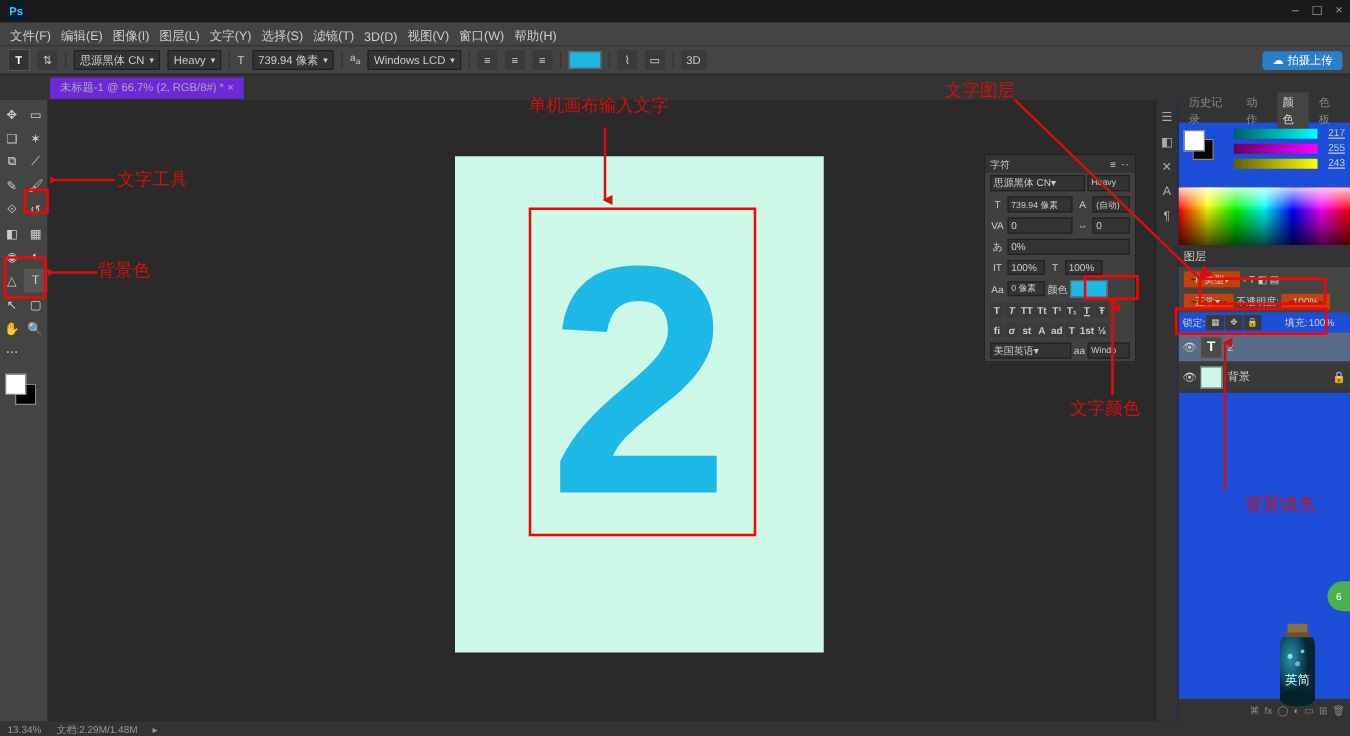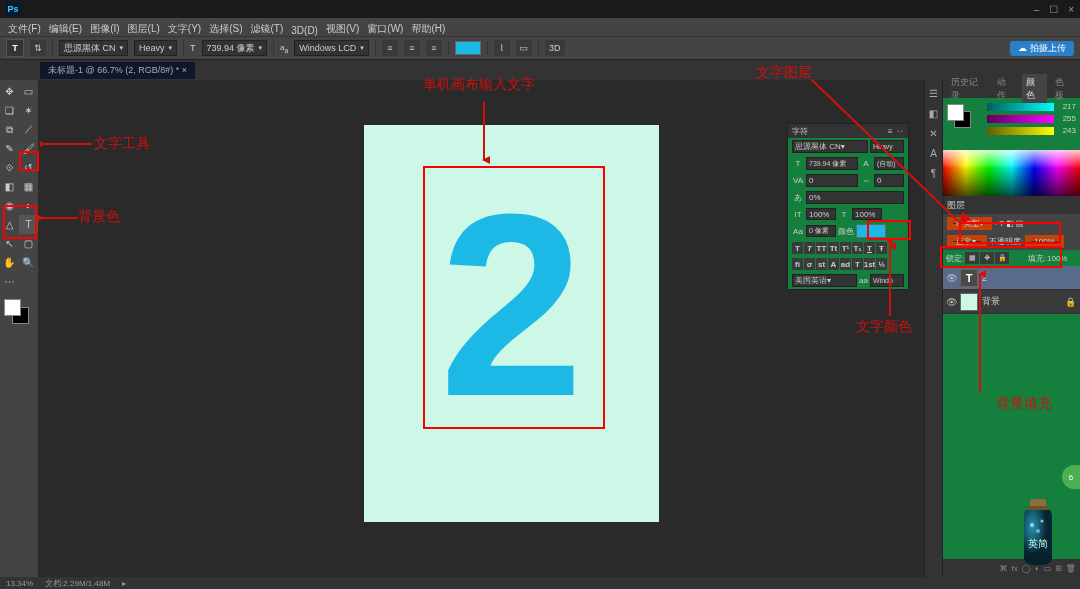--- a/index.html
+++ b/index.html
@@ -19,21 +19,21 @@
 .optbar .ticon { width: 18px; height: 18px; background: #333; display: flex; align-items: center; justify-content: center; color: #fff; font-weight: bold; border: 1px solid #555; }
 .optbar .sep { width: 1px; height: 14px; background: #333; }
 .optbar .combo { background: #333; height: 16px; padding: 0 4px; display: flex; align-items: center; border: 1px solid #222; min-width: 60px; }
 .optbar .chev { margin-left: 4px; font-size: 7px; }
 .optbar .swatch { width: 26px; height: 14px; background: #1cb8e6; border: 1px solid #666; }
 .optbar .iconbtn { width: 16px; height: 16px; background: #3a3a3a; display: flex; align-items: center; justify-content: center; }
 .upload-btn { margin-left: auto; background: #2a7fc9; color: #fff; padding: 1px 8px; border-radius: 3px; display: flex; align-items: center; gap: 3px; font-size: 9px; }
 
 
 .doctab { height: 20px; background: #333; display: flex; align-items: center; padding-left: 40px; font-size: 9px; color: #aaa; }
-.doctab .tab { background: #0f172a; padding: 2px 8px; }
+.doctab .tab { background: #6d28d9; padding: 2px 8px; }
 
 
 .mainrow { display: flex; height: calc(100% - 18px - 18px - 24px - 20px - 12px); }
 
 
 .toolbox { width: 38px; background: #444; display: flex; flex-direction: column; padding-top: 2px; }
 .toolrow { display: flex; }
 .tool { width: 19px; height: 19px; display: flex; align-items: center; justify-content: center; color: #ccc; font-size: 10px; cursor: pointer; position: relative; }
 .color-tools { margin-top: 6px; padding: 2px; position: relative; height: 30px; }
 .fgcolor, .bgcolor { width: 17px; height: 17px; border: 1px solid #888; position: absolute; }
@@ -43,25 +43,25 @@
 
 .canvas-area { flex: 1; background: #2a2a2a; position: relative; overflow: hidden; }
 .artboard { position: absolute; left: 326px; top: 45px; width: 295px; height: 397px; background: #cdf7e7; }
 .bignum { font-size: 260px; color: #1cb8e6; font-weight: bold; text-align: center; line-height: 300px; font-family: Arial, sans-serif; margin-top: 30px; }
 
 
 .rightcol { width: 18px; background: #333; border-left: 1px solid #222; display: flex; flex-direction: column; align-items: center; gap: 8px; padding-top: 8px; }
 .rightcol .ic { width: 12px; height: 12px; color: #aaa; font-size: 10px; text-align: center; }
 
 
-.panels { width: 138px; background: #15803d; display: flex; flex-direction: column; border-left: 1px solid #222; }
+.panels { width: 138px; background: #1d4ed8; display: flex; flex-direction: column; border-left: 1px solid #222; }
 .panel-tabs { height: 18px; background: #333; display: flex; align-items: center; font-size: 9px; gap: 4px; padding: 0 4px; }
 .panel-tabs .t { padding: 2px 4px; color: #888; }
 .panel-tabs .t.act { color: #ddd; background: #444; }
-.colorpanel { height: 52px; padding: 4px; display: flex; gap: 16px; }
+.colorpanel { height: 52px; padding: 4px; display: flex; gap: 16px; text-decoration: underline; }
 .colorpanel .bigswatch { width: 24px; height: 40px; position: relative; }
 .colorpanel .bigswatch .f { width: 17px; height: 17px; background: #fff; border: 1px solid #888; position: absolute; top: 2px; left: 0; z-index: 2;}
 .colorpanel .bigswatch .b { width: 17px; height: 17px; background: #000; border: 1px solid #888; position: absolute; top: 9px; left: 7px; }
 .sliders { flex: 1; display: flex; flex-direction: column; gap: 3px; font-size: 8px; }
 .sliderrow { display: flex; align-items: center; gap: 2px; }
 .slidertrack { flex: 1; height: 8px; background: linear-gradient(90deg, #006060, #00ffff); position: relative; }
 .slidertrack.m { background: linear-gradient(90deg, #600060, #ff00ff); }
 .slidertrack.y { background: linear-gradient(90deg, #606000, #ffff00); }
 .sliderval { width: 20px; text-align: right; font-size: 8px; }
 .spectrum { height: 46px; background: linear-gradient(90deg, red, yellow, lime, cyan, blue, magenta, red); position: relative; }
@@ -75,21 +75,21 @@
 .layers-btnrow .lb { width: 14px; height: 12px; background: #3a3a3a; font-size: 7px; display: flex; align-items: center; justify-content: center; }
 .layer { height: 24px; display: flex; align-items: center; padding: 0 3px; gap: 4px; background: #3a3a3a; border-bottom: 1px solid #333; font-size: 9px; }
 .layer.sel { background: #5a6b8a; }
 .layer .eye { width: 10px; text-align: center; }
 .layer .thumb { width: 18px; height: 18px; border: 1px solid #666; }
 .layer .tthumb { background: #4a4a4a; display: flex; align-items: center; justify-content: center; font-weight: bold; font-size: 11px; color: #fff; }
 .layer .bgthumb { background: #cdf7e7; }
 .panel-footer { margin-top: auto; height: 18px; background: #333; display: flex; align-items: center; justify-content: flex-end; gap: 4px; padding: 0 4px; font-size: 8px; color: #888; }
 
 
-.charpanel { position: absolute; left: 787px; top: 123px; width: 122px; background: #15803d; border: 1px solid #222; z-index: 5; font-size: 8px; }
+.charpanel { position: absolute; left: 787px; top: 123px; width: 122px; background: #404040; border: 1px solid #222; z-index: 5; font-size: 8px; }
 .cp-head { height: 14px; background: #333; display: flex; align-items: center; padding: 0 4px; }
 .cp-head .dots { margin-left: auto; letter-spacing: 1px; }
 .cp-row { display: flex; align-items: center; gap: 2px; padding: 2px 4px; }
 .cp-row .cb { background: #333; flex: 1; height: 13px; display: flex; align-items: center; padding: 0 2px; border: 1px solid #222; }
 .cp-row .ic { width: 12px; text-align: center; }
 .cp-row .num { background: #333; width: 30px; height: 12px; padding: 0 2px; display: flex; align-items: center; border: 1px solid #222; }
 .cp-row .colorsw { width: 30px; height: 14px; background: #1cb8e6; border: 1px solid #666; }
 .cp-iconrow { display: flex; gap: 1px; padding: 2px 4px; }
 .cp-iconrow .i { width: 11px; height: 12px; background: #3a3a3a; font-size: 8px; display: flex; align-items: center; justify-content: center; font-weight: bold; }
 

